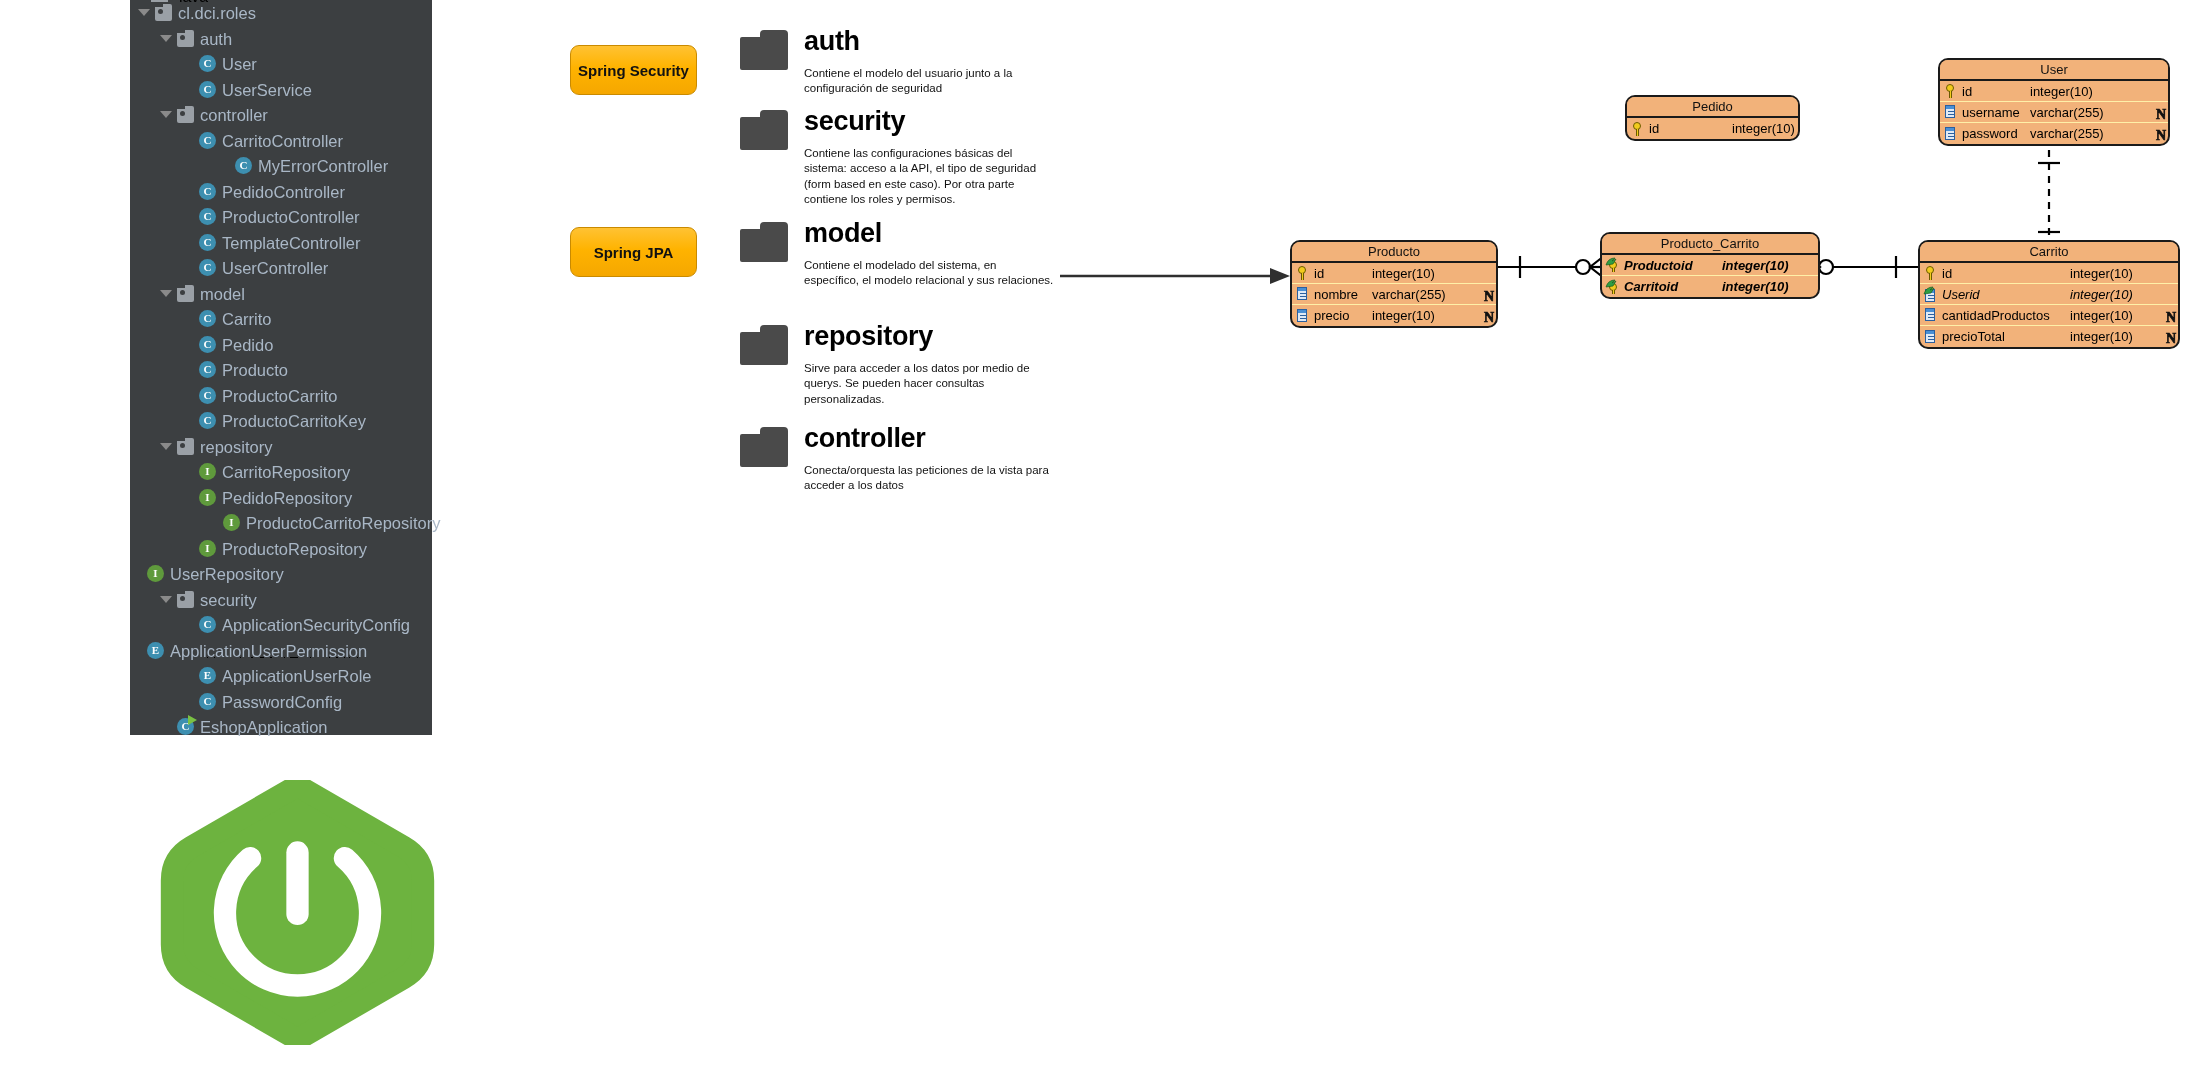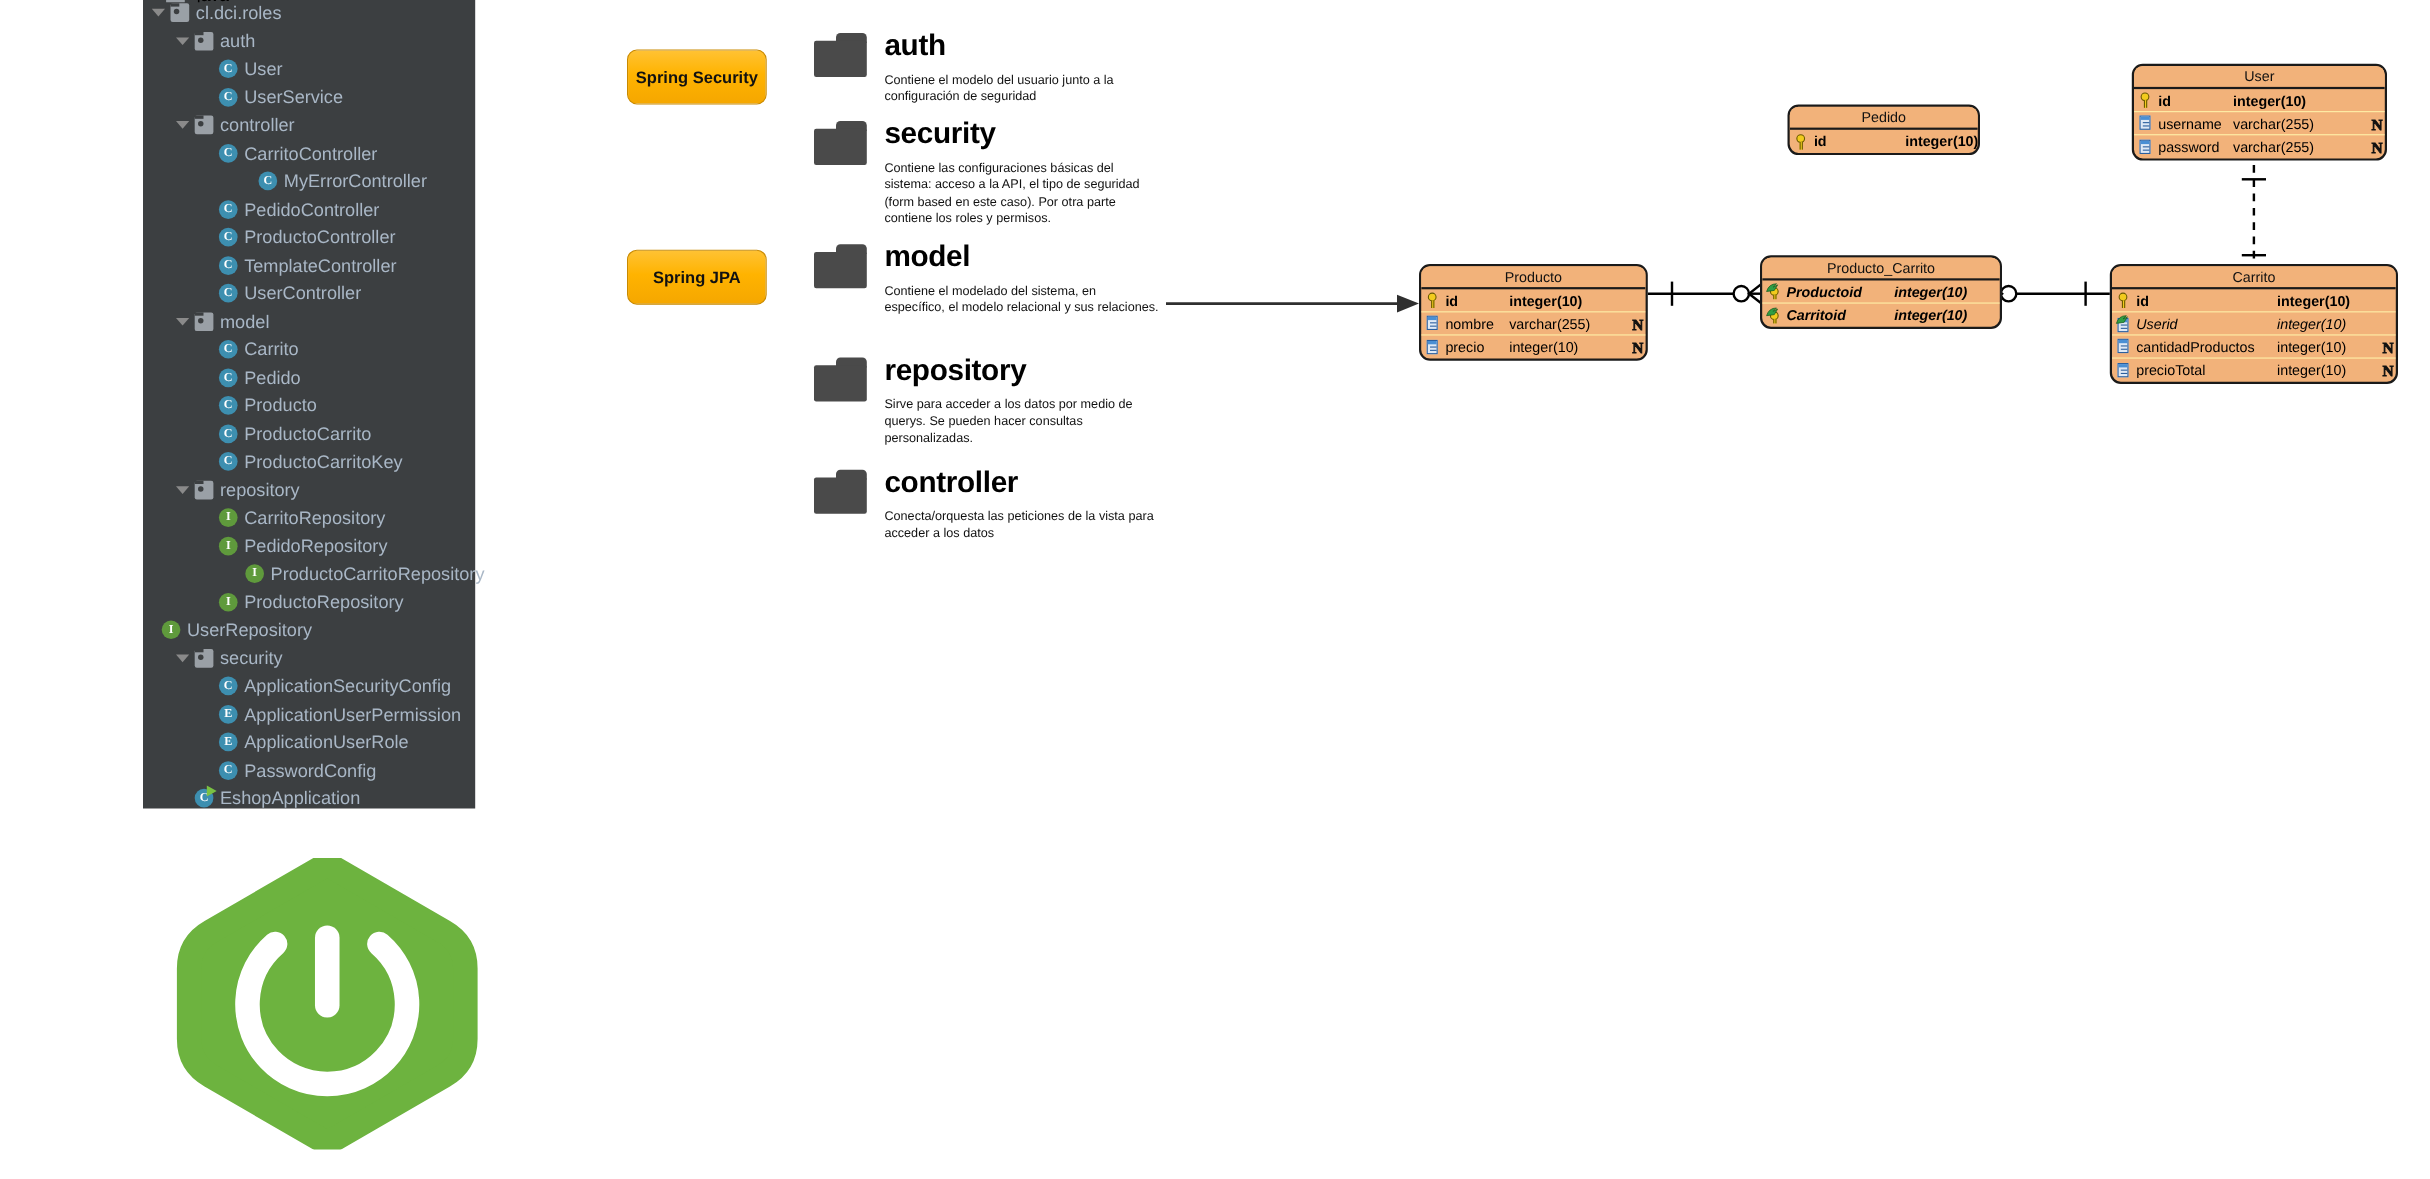--- a/index.html
+++ b/index.html
@@ -66,21 +66,21 @@
   .er-row{height:21px;line-height:21px;position:relative;font-size:13px;
       color:#000;border-bottom:1px solid #fff0a8;box-sizing:border-box;
       display:flex;align-items:center;padding-left:3px;}
   .er-row:last-child{border-bottom:none;}
   .er-row .kicon{width:15px;height:16px;position:relative;flex:0 0 15px;margin-right:4px;}
   .er-row .cname{flex:0 0 auto;}
   .er-row .ctype{position:absolute;}
   .er-row .nn{position:absolute;right:2px;top:2px;font-size:14px;font-weight:bold;
       font-family:"Liberation Serif",serif;color:#111;
       -webkit-text-stroke:0.7px #111;}
-  .pk .cname,.pk .ctype{font-weight:bold;}
+  .pk .cname,.pk .ctype{font-weight:normal;}
   .fk .cname,.fk .ctype{font-style:italic;}
   .pkfk .cname,.pkfk .ctype{font-style:italic;font-weight:bold;}
 
   
   .key-g{position:absolute;left:2px;top:1px;width:11px;height:14px;}
   .key-g .kh{position:absolute;left:1px;top:0;width:8px;height:8px;border-radius:50%;
       background:#f2cb1d;border:1.3px solid #6b5a00;box-sizing:border-box;}
   .key-g .ks{position:absolute;left:4px;top:7px;width:2.5px;height:7px;background:#f2cb1d;
       border-left:1px solid #6b5a00;border-right:1px solid #6b5a00;box-sizing:border-box;}
   
@@ -123,21 +123,21 @@
       <div class="tree-row" style="padding-left: 52px;"><span class="arrow hidden"></span><span class="ic badge cls">C</span><span class="lbl">ProductoCarrito</span></div>
       <div class="tree-row" style="padding-left: 52px;"><span class="arrow hidden"></span><span class="ic badge cls">C</span><span class="lbl">ProductoCarritoKey</span></div>
       <div class="tree-row folderrow" style="padding-left: 30px;"><span class="arrow"></span><span class="ic folder"></span><span class="lbl">repository</span></div>
       <div class="tree-row" style="padding-left: 52px;"><span class="arrow hidden"></span><span class="ic badge iface">I</span><span class="lbl">CarritoRepository</span></div>
       <div class="tree-row" style="padding-left: 52px;"><span class="arrow hidden"></span><span class="ic badge iface">I</span><span class="lbl">PedidoRepository</span></div>
       <div class="tree-row" style="padding-left: 76px;"><span class="arrow hidden"></span><span class="ic badge iface">I</span><span class="lbl">ProductoCarritoRepository</span></div>
       <div class="tree-row" style="padding-left: 52px;"><span class="arrow hidden"></span><span class="ic badge iface">I</span><span class="lbl">ProductoRepository</span></div>
       <div class="tree-row" style=""><span class="arrow hidden"></span><span class="ic badge iface">I</span><span class="lbl">UserRepository</span></div>
       <div class="tree-row folderrow" style="padding-left: 30px;"><span class="arrow"></span><span class="ic folder"></span><span class="lbl">security</span></div>
       <div class="tree-row" style="padding-left: 52px;"><span class="arrow hidden"></span><span class="ic badge cls">C</span><span class="lbl">ApplicationSecurityConfig</span></div>
-      <div class="tree-row" style="padding-left: 52px;"><span class="arrow hidden"></span><span class="ic badge enm">E</span><span class="lbl">ApplicationUserPermission</span></div>
+      <div class="tree-row" style=" text-decoration: underline;"><span class="arrow hidden"></span><span class="ic badge enm">E</span><span class="lbl">ApplicationUserPermission</span></div>
       <div class="tree-row" style="padding-left: 52px;"><span class="arrow hidden"></span><span class="ic badge enm">E</span><span class="lbl">ApplicationUserRole</span></div>
       <div class="tree-row" style="padding-left: 52px;"><span class="arrow hidden"></span><span class="ic badge cls">C</span><span class="lbl">PasswordConfig</span></div>
       <div class="tree-row" style="padding-left: 30px;"><span class="arrow hidden"></span><span class="ic badge runcls">C<span class="play"></span></span><span class="lbl">EshopApplication</span></div>
     </div>
 </div>
 
 <div id="springboot-logo">
   <svg viewBox="0 0 100 95" width="285" height="265">
     <path d="M50 2 L88 24 Q95 28 95 36 L95 59 Q95 67 88 71 L50 93 L12 71 Q5 67 5 59 L5 36 Q5 28 12 24 Z" fill="#6db33f" stroke="#6db33f" stroke-width="8" stroke-linejoin="round"></path>
     <rect x="46" y="22" width="8" height="30" rx="4" fill="#ffffff"></rect>

